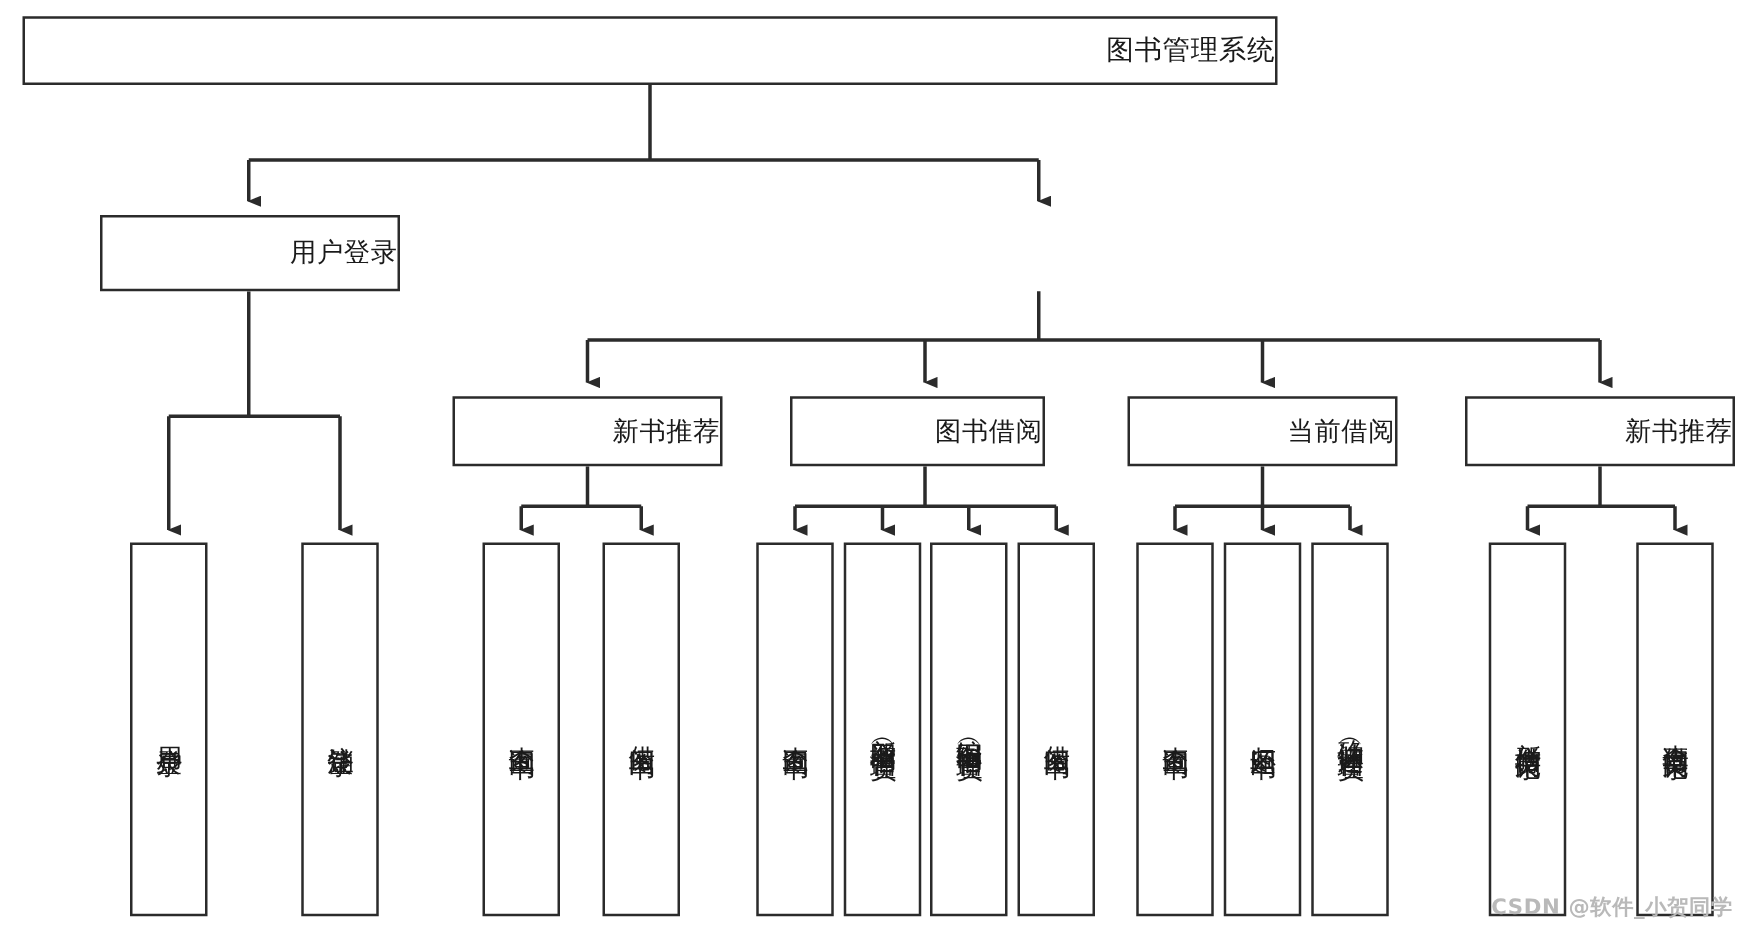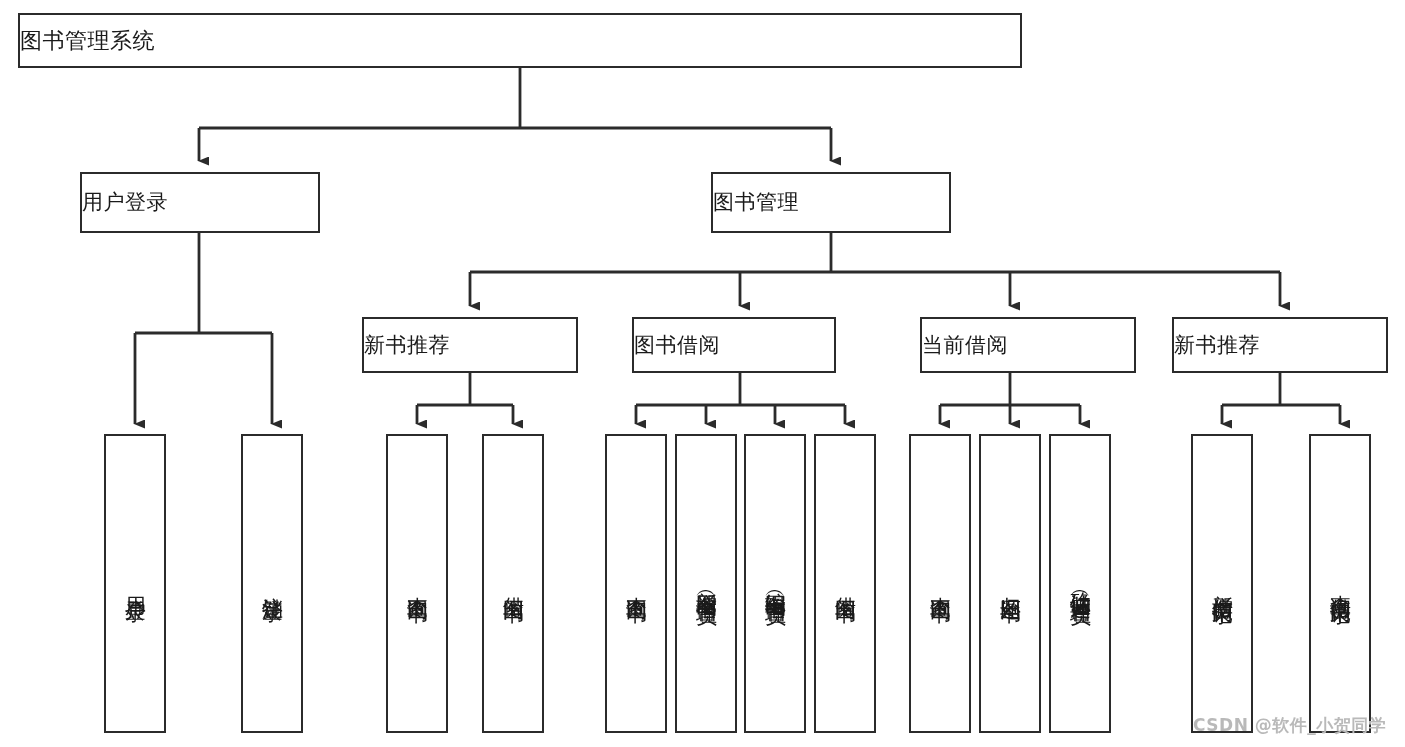--- a/index.html
+++ b/index.html
@@ -26,21 +26,21 @@
     height: 747px;
     pointer-events: none;
   }
   .node {
     position: absolute;
     box-sizing: border-box;
     border: 2.5px solid #2b2b2b;
     background: #ffffff;
     display: flex;
     align-items: center;
-    justify-content: flex-start;
+    justify-content: flex-end;
     color: #1a1a1a;
   }
   .node .label {
     display: block;
     text-align: center;
     letter-spacing: 0.5px;
   }
   
   .node.horiz .label {
     writing-mode: horizontal-tb;
@@ -130,33 +130,30 @@
   </svg>
 
   <div class="node horiz root" style="left:18px; top:13px; width:1004px; height:55px;">
     <span class="label">图书管理系统</span>
   </div>
 
   <div class="node horiz" style="left:80px; top:172px; width:240px; height:61px;">
     <span class="label">用户登录</span>
   </div>
 
-  <div class="node horiz" style="left:711px; top:172px; width:240px; height:61px;">
-    <span class="label">图书管理</span>
-  </div>
 
   <div class="node horiz" style="left:362px; top:317px; width:216px; height:56px;">
     <span class="label">新书推荐</span>
   </div>
 
   <div class="node horiz" style="left:632px; top:317px; width:204px; height:56px;">
     <span class="label">图书借阅</span>
   </div>
 
-  <div class="node horiz" style="left:902px; top:317px; width:216px; height:56px;margin-left:18px;">
+  <div class="node horiz" style="left:902px; top:317px; width:216px; height:56px;">
     <span class="label">当前借阅</span>
   </div>
 
   <div class="node horiz" style="left:1172px; top:317px; width:216px; height:56px;">
     <span class="label">新书推荐</span>
   </div>
 
   <div class="node vert" style="left:104px; top:434px; width:62px; height:299px;">
     <span class="label">用户登录</span>
   </div>

